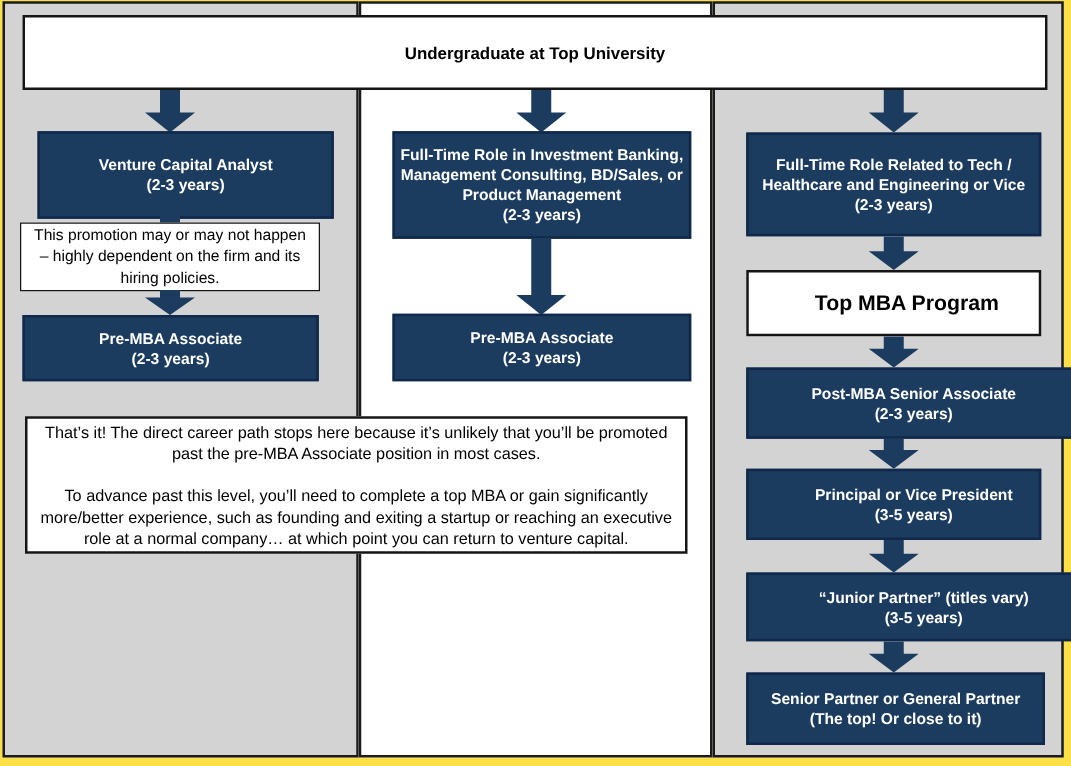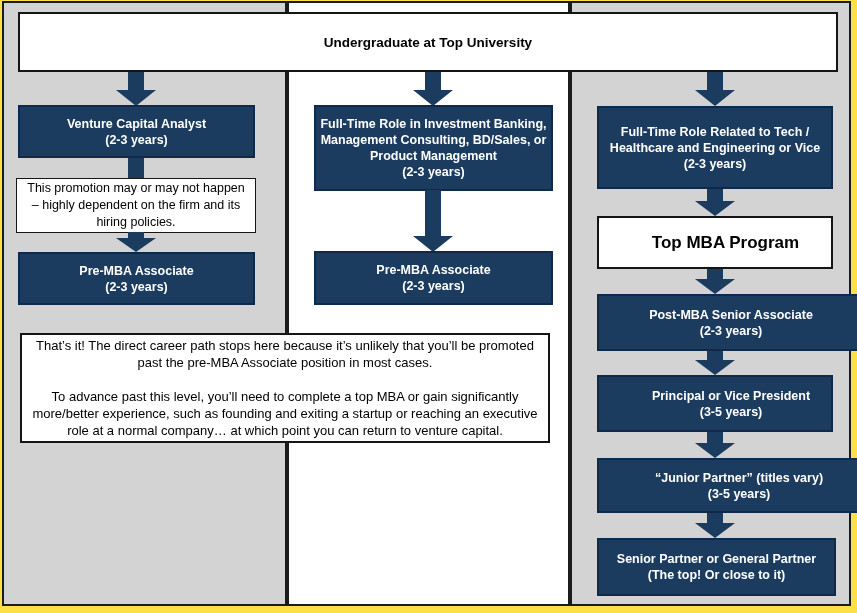--- a/index.html
+++ b/index.html
@@ -52,21 +52,21 @@
   <div class="panel panel-gray panel-left"></div>
   <div class="panel panel-white panel-middle"></div>
   <div class="panel panel-gray panel-right"></div>
 
   <div class="box whitebox header-box">
     <div>Undergraduate at Top University</div>
   </div>
 
   <div class="arrow" style="left:116px;top:72px;height:34px;"></div>
 
-  <div class="box navy" style="left:18px;top:105px;width:237px;height:53px;">
+  <div class="box navy" style="left:30px;top:105px;width:237px;height:70px;">
     <div>Venture Capital Analyst</div>
     <div>(2-3 years)</div>
   </div>
 
   <div class="shaft" style="left:128px;top:158px;width:16px;height:21px;"></div>
 
   <div class="box whitebox note-box">
     <div>This promotion may or may not happen – highly dependent on the firm and its hiring policies.</div>
   </div>
 

